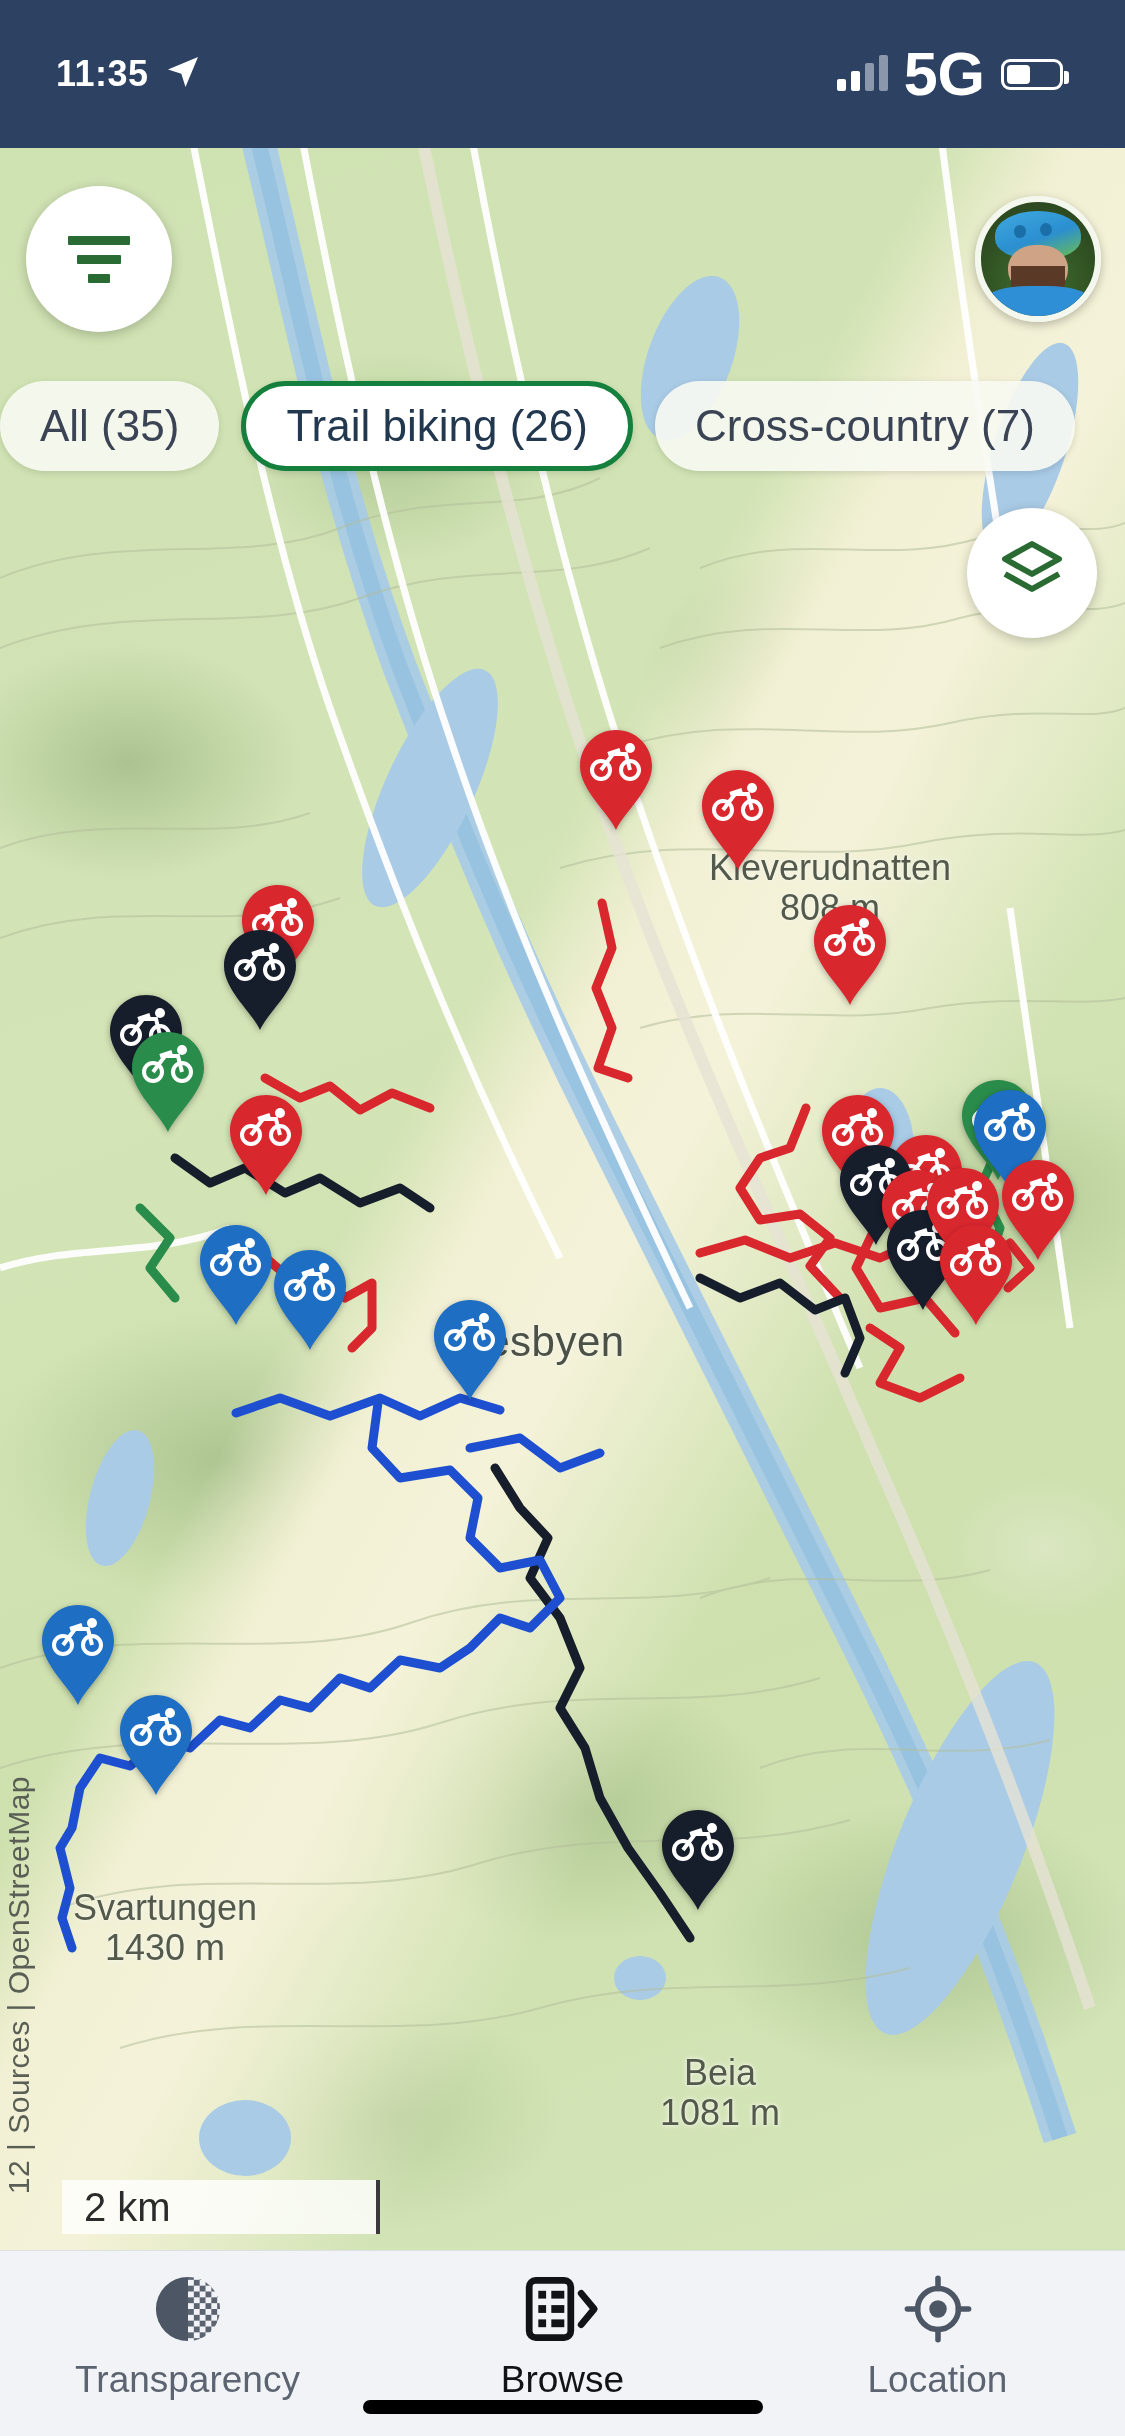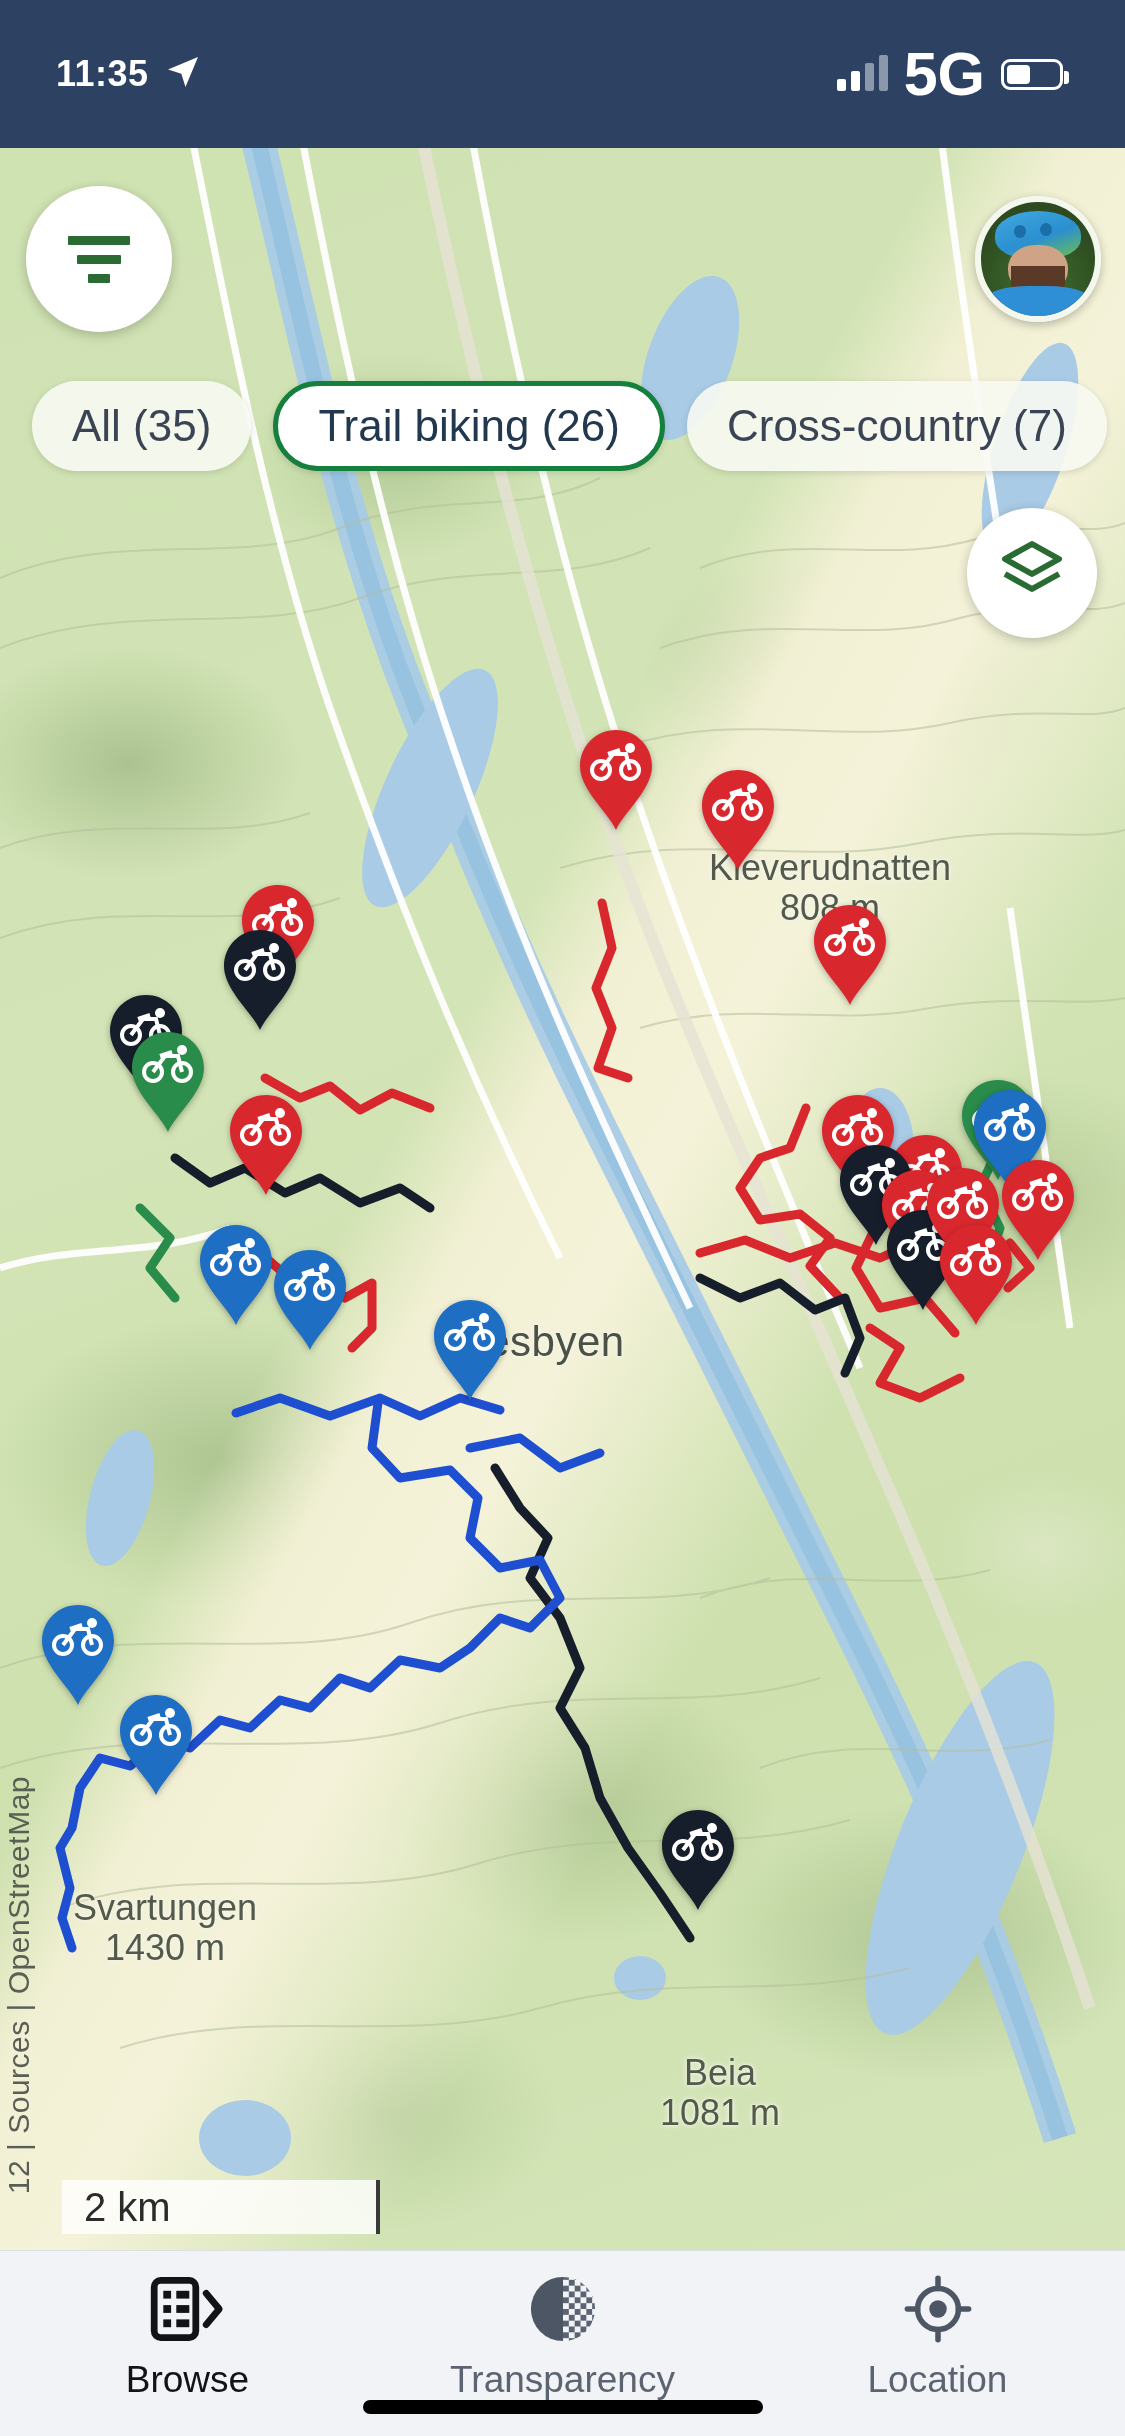--- a/index.html
+++ b/index.html
@@ -96,21 +96,21 @@
   .avatar .face { position: absolute; left: 24%; top: 38%; width: 52%; height: 44%;
     border-radius: 46% 46% 50% 50%; background: #cfa486; }
   .avatar .beard { position: absolute; left: 26%; top: 56%; width: 48%; height: 30%;
     border-radius: 0 0 50% 50%; background: #5a3a26; }
   .avatar .shirt { position: absolute; left: 6%; bottom: 0; width: 88%; height: 26%;
     background: #2f8fd6; border-radius: 40% 40% 0 0; }
 
   
   .chips {
     position: absolute; top: 370px; left: 0; width: 1125px; height: 112px;
-    display: flex; align-items: center; gap: 22px; padding-left: 32px; z-index: 35;
+    display: flex; align-items: center; gap: 22px; z-index: 35;
   }
   .chip {
     background: rgba(247,250,242,.90); border-radius: 56px;
     padding: 0 40px; height: 90px; display: flex; align-items: center;
     font-size: 44px; color: #3b4454; white-space: nowrap;
     box-shadow: 0 2px 7px rgba(0,0,0,.13);
   }
   .chip.selected { background: #ffffff; border: 5px solid #15803d; color: #22384f; }
 
   
@@ -614,52 +614,52 @@
   <div class="layers-btn">
     <span>
       <svg width="72" height="72" viewBox="0 0 24 24" fill="none" stroke="#2a6b33" stroke-width="2" stroke-linejoin="round">
         <path d="M12 3l9 5-9 5-9-5 9-5z"></path>
           <path d="M3 13l9 5 9-5"></path>
       </svg>
     </span>
   </div>
 
   <div class="tabbar">
+    <div class="tab">
+      <span class="tab-ico">
+        <svg width="70" height="70" viewBox="0 0 24 24">
+          <defs>
+            <pattern id="chk" width="4" height="4" patternUnits="userSpaceOnUse">
+              <rect width="2" height="2" fill="#5c6472"></rect>
+                <rect x="2" y="2" width="2" height="2" fill="#5c6472"></rect>
+            </pattern>
+          </defs>
+          <path d="M12 1a11 11 0 000 22z" fill="#4d5665"></path>
+          <path d="M12 1a11 11 0 010 22z" fill="url(#chk)"></path>
+        </svg>
+      </span>
+      <span class="tab-label">Transparency</span>
+    </div>
     <div class="tab active">
       <span class="tab-ico">
         <svg width="78" height="70" viewBox="0 0 30 26" fill="none">
           <rect x="2" y="2" width="16" height="22" rx="2.5" stroke="#121316" stroke-width="2.6"></rect>
           <rect x="5.5" y="6" width="3" height="3" fill="#121316"></rect>
           <rect x="10.5" y="6" width="5" height="3" fill="#121316"></rect>
           <rect x="5.5" y="11.5" width="3" height="3" fill="#121316"></rect>
           <rect x="10.5" y="11.5" width="5" height="3" fill="#121316"></rect>
           <rect x="5.5" y="17" width="3" height="3" fill="#121316"></rect>
           <rect x="10.5" y="17" width="5" height="3" fill="#121316"></rect>
           <path d="M22 7 L27 13 L22 19" stroke="#121316" stroke-width="2.6" stroke-linecap="round" stroke-linejoin="round"></path>
         </svg>
       </span>
       <span class="tab-label">Browse</span>
     </div>
     <div class="tab">
       <span class="tab-ico">
-        <svg width="70" height="70" viewBox="0 0 24 24">
-          <defs>
-            <pattern id="chk" width="4" height="4" patternUnits="userSpaceOnUse">
-              <rect width="2" height="2" fill="#5c6472"></rect>
-                <rect x="2" y="2" width="2" height="2" fill="#5c6472"></rect>
-            </pattern>
-          </defs>
-          <path d="M12 1a11 11 0 000 22z" fill="#4d5665"></path>
-          <path d="M12 1a11 11 0 010 22z" fill="url(#chk)"></path>
-        </svg>
-      </span>
-      <span class="tab-label">Transparency</span>
-    </div>
-    <div class="tab">
-      <span class="tab-ico">
         <svg width="70" height="70" viewBox="0 0 24 24" fill="none" stroke="#4d5665" stroke-width="1.9">
           <circle cx="12" cy="12" r="7"></circle>
             <circle cx="12" cy="12" r="3" fill="#4d5665" stroke="none"></circle>
           <line x1="12" y1="1.5" x2="12" y2="5" stroke-linecap="round"></line>
           <line x1="12" y1="19" x2="12" y2="22.5" stroke-linecap="round"></line>
           <line x1="1.5" y1="12" x2="5" y2="12" stroke-linecap="round"></line>
           <line x1="19" y1="12" x2="22.5" y2="12" stroke-linecap="round"></line>
         </svg>
       </span>
       <span class="tab-label">Location</span>

